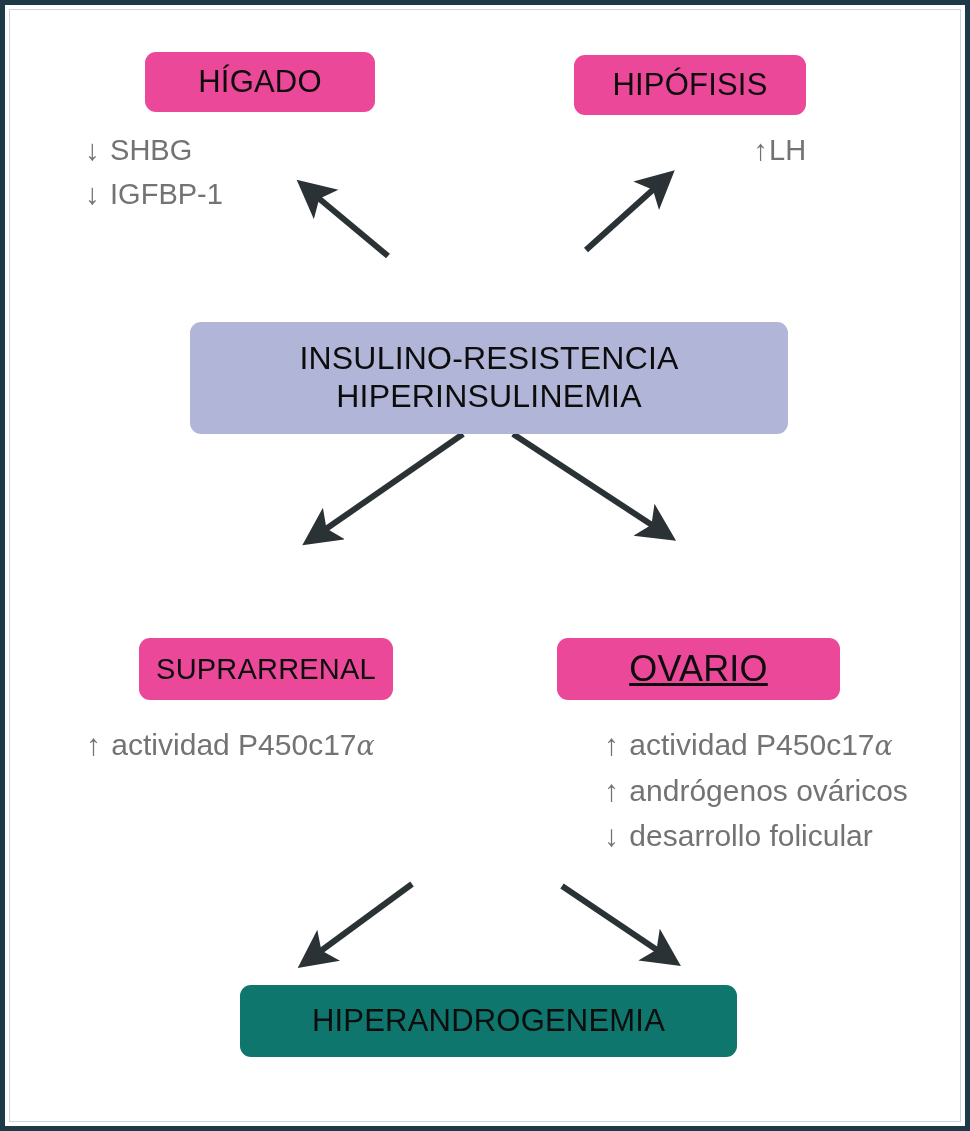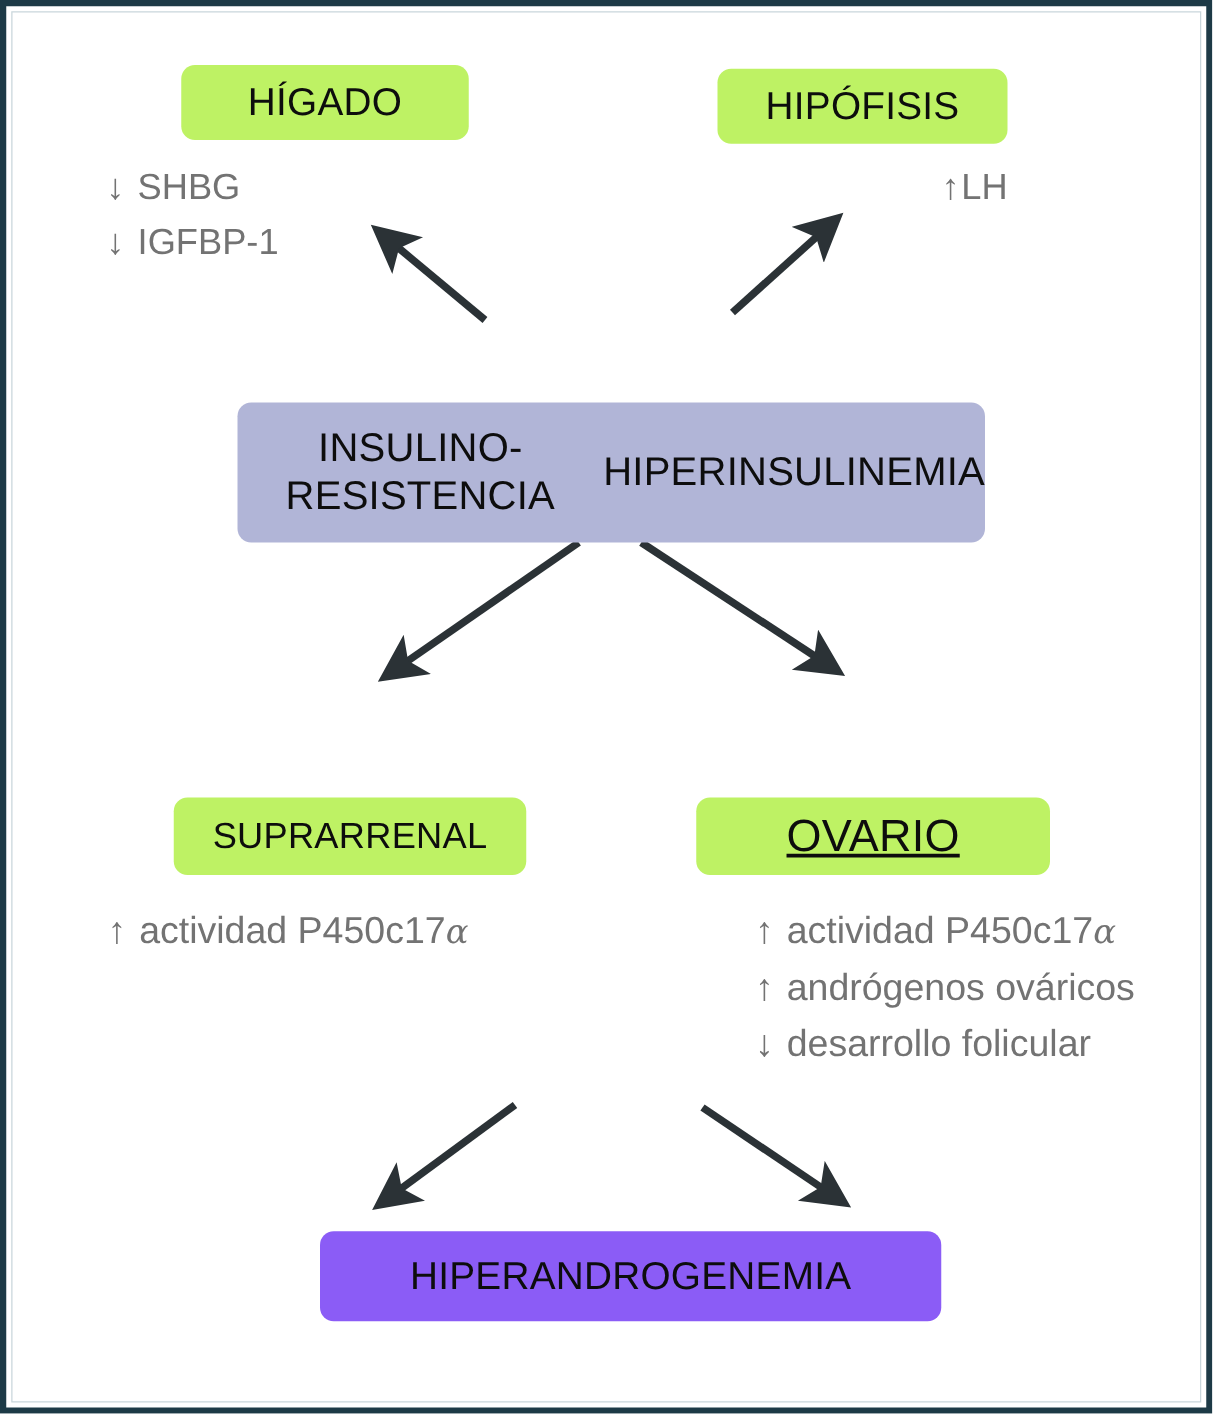--- a/index.html
+++ b/index.html
@@ -44,23 +44,23 @@
     border-radius: 11px;
     display: flex;
     align-items: center;
     justify-content: center;
     text-align: center;
     color: #0d0d0d;
     font-weight: 400;
     letter-spacing: 0.2px;
     line-height: 1.18;
   }
-  .box-cream  { background: #bef264; }
+  .box-cream  { background: #ec4899; }
   .box-purple { background: #b1b5d7; }
-  .box-pink   { background: #8b5cf6; margin-left: 16px; }
+  .box-pink   { background: #0f766e; }
 
   .note-list {
     position: absolute;
     color: #737373;
     font-size: 28px;
     line-height: 1.52;
     white-space: nowrap;
   }
   .note-list .arrow-glyph {
     font-weight: 700;
@@ -132,26 +132,26 @@
 
   <div class="node-box box-cream" style="left:574px; top:55px; width:232px; height:60px; font-size:31px;">
     <span>HIPÓFISIS</span>
   </div>
   <div class="note-list" style="left:752px; top:128px; font-size:29px;text-align:center;">
     <span class="note-line">
       <span class="arrow-glyph">↑</span><span>LH</span>
     </span>
   </div>
 
-  <div class="node-box box-purple" style="left:190px; top:322px; width:598px; height:112px; font-size:32px; ">
+  <div class="node-box box-purple" style="left:190px; top:322px; width:598px; height:112px; font-size:32px; flex-direction:column;">
     <span>INSULINO-RESISTENCIA</span>
     <span>HIPERINSULINEMIA</span>
   </div>
 
-  <div class="node-box box-cream" style="left:139px; top:638px; width:282px; height:62px; font-size:29px;align-items:center;">
+  <div class="node-box box-cream" style="left:139px; top:638px; width:254px; height:62px; font-size:29px;align-items:center;">
     <span>SUPRARRENAL</span>
   </div>
   <div class="note-list" style="left:86px; top:722px; font-size:30px;">
     <span class="note-line">
       <span class="arrow-glyph">↑</span>
       <span>actividad P450c17</span><span class="alpha">α</span>
     </span>
   </div>
 
   <div class="node-box box-cream" style="left:557px; top:638px; width:283px; height:62px; font-size:36px;text-decoration:underline;">

